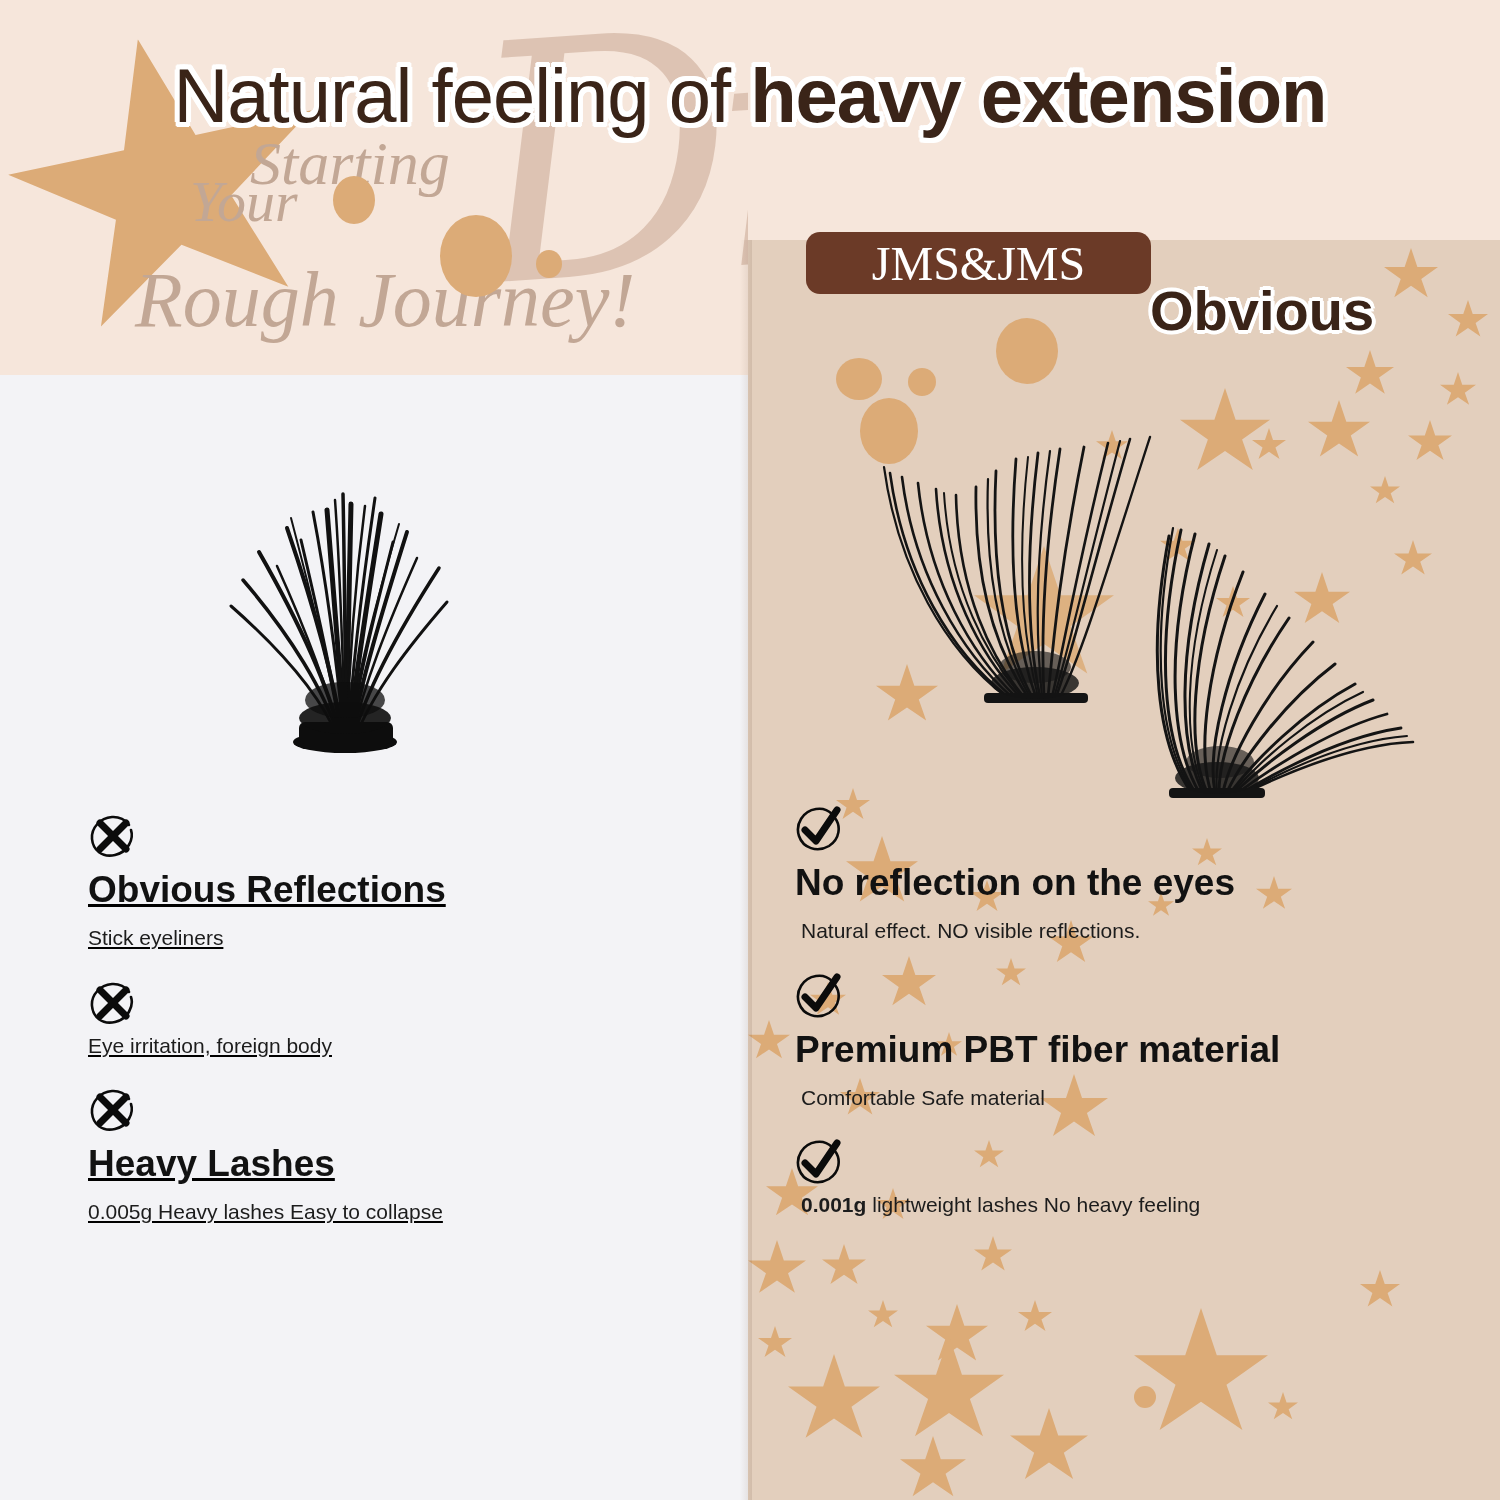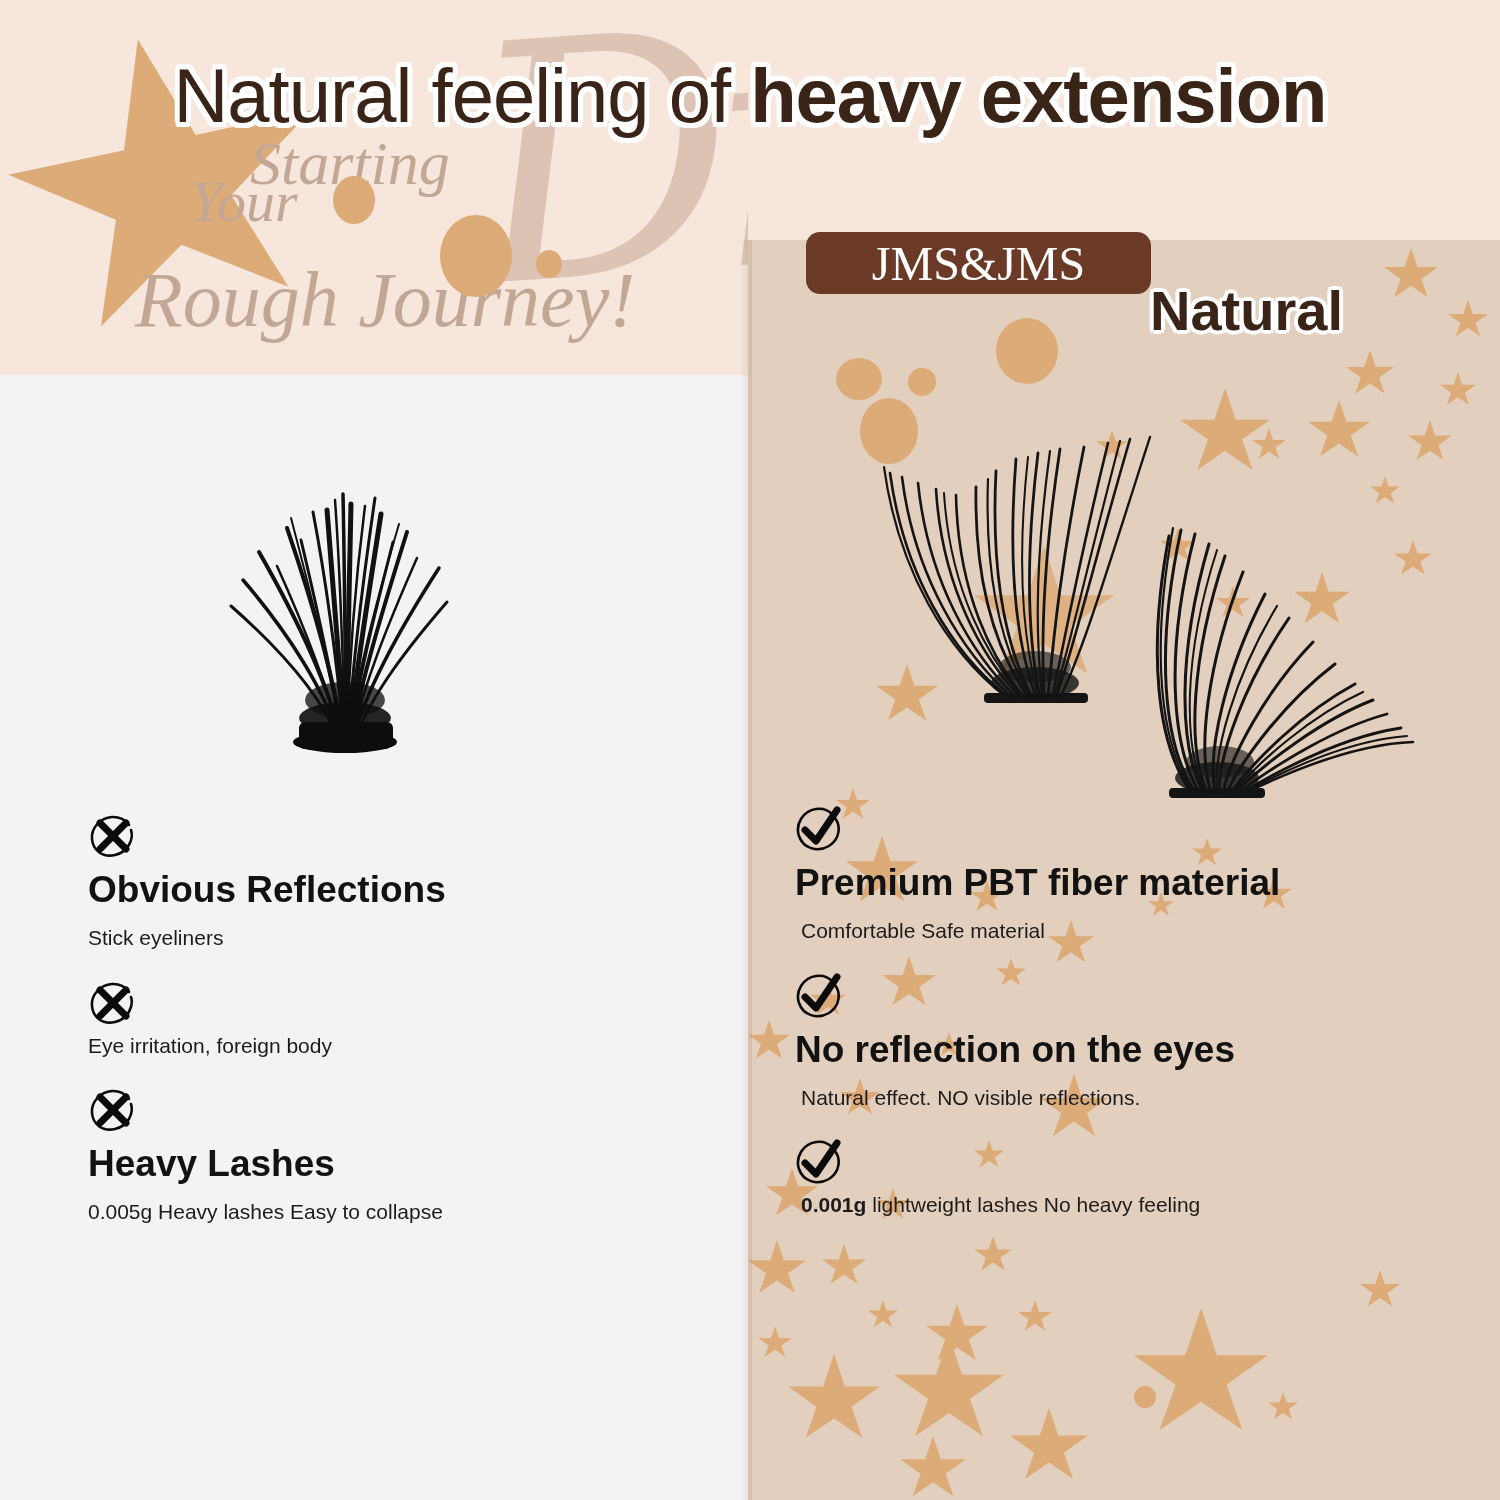--- a/index.html
+++ b/index.html
@@ -136,21 +136,21 @@
     font-size:37px;font-weight:700;color:#121212;line-height:1.28;
     margin:0 0 12px 0;white-space:nowrap;
   }
   .feature .f-sub{
     font-size:21px;font-weight:400;color:#1c1c1c;line-height:1.2;
     margin:0;white-space:nowrap;
   }
   .features.right .feature .f-sub{padding-left:6px;}
   .f-sub .sub-strong{font-weight:700;}
 
-  .features.left .feature{margin-bottom:28px;}
+  .features.left .feature{margin-bottom:28px;text-decoration:underline;}
   .features.right .feature{margin-bottom:28px;}
 </style>
 </head>
 <body>
 
 <div id="page">
 
   <div class="header-band">
 
     <div class="star" style="left:14px;top:36px;width:310px;height:300px;transform:rotate(-12deg);"></div>
@@ -237,21 +237,21 @@
     <div class="dot" style="left:386px;top:1146px;width:22px;height:22px;"></div>
 
     <div class="star" style="left:226px;top:306px;width:140px;height:140px;opacity:.85;"></div>
   </div>
 
   <div class="panel-right-shadow"></div>
 
   <div class="title"><span class="t-normal">Natural feeling of </span><span class="t-bold">heavy extension</span></div>
 
   <div class="badge-jms">JMS&amp;JMS</div>
-  <div class="label-premium">Natural</div>
+  <div class="label-premium">Obvious</div>
 
   <svg class="lash-left" viewBox="0 0 300 290" xmlns="http://www.w3.org/2000/svg">
     <g stroke="#111111" fill="none" stroke-linecap="round">
       <path d="M148 268 C140 215 120 140 92 58" stroke-width="4"></path>
       <path d="M150 268 C146 210 140 140 132 40" stroke-width="5"></path>
       <path d="M152 268 C152 205 154 130 156 34" stroke-width="5"></path>
       <path d="M154 268 C160 208 172 135 186 44" stroke-width="5"></path>
       <path d="M156 268 C166 212 186 145 212 62" stroke-width="4"></path>
       <path d="M146 268 C134 218 104 152 64 82" stroke-width="4"></path>
       <path d="M144 268 C130 222 96 166 48 110" stroke-width="3.5"></path>
@@ -371,36 +371,36 @@
 
   </div>
 
   <div class="features right">
 
     <div class="feature">
       <svg class="icon" viewBox="0 0 50 50" xmlns="http://www.w3.org/2000/svg">
         <path d="M40 13 C46 21 45 34 34 41 C22 48 8 43 4 31 C0 19 8 6 21 4 C27 3 33 5 37 9" stroke="#0b0b0b" stroke-width="2.6" fill="none" stroke-linecap="round"></path>
         <path d="M10 25 L21 36 L42 5" stroke="#0b0b0b" stroke-width="7" fill="none" stroke-linecap="round" stroke-linejoin="round"></path>
       </svg>
+      <p class="f-title">No reflection on the eyes</p>
+      <p class="f-sub">Natural effect.  NO visible reflections.</p>
+    </div>
+
+    <div class="feature">
+      <svg class="icon" viewBox="0 0 50 50" xmlns="http://www.w3.org/2000/svg">
+        <path d="M40 13 C46 21 45 34 34 41 C22 48 8 43 4 31 C0 19 8 6 21 4 C27 3 33 5 37 9" stroke="#0b0b0b" stroke-width="2.6" fill="none" stroke-linecap="round"></path>
+        <path d="M10 25 L21 36 L42 5" stroke="#0b0b0b" stroke-width="7" fill="none" stroke-linecap="round" stroke-linejoin="round"></path>
+      </svg>
       <p class="f-title">Premium PBT fiber material</p>
       <p class="f-sub">Comfortable   Safe material</p>
     </div>
 
     <div class="feature">
       <svg class="icon" viewBox="0 0 50 50" xmlns="http://www.w3.org/2000/svg">
         <path d="M40 13 C46 21 45 34 34 41 C22 48 8 43 4 31 C0 19 8 6 21 4 C27 3 33 5 37 9" stroke="#0b0b0b" stroke-width="2.6" fill="none" stroke-linecap="round"></path>
         <path d="M10 25 L21 36 L42 5" stroke="#0b0b0b" stroke-width="7" fill="none" stroke-linecap="round" stroke-linejoin="round"></path>
       </svg>
-      <p class="f-title">No reflection on the eyes</p>
-      <p class="f-sub">Natural effect.  NO visible reflections.</p>
-    </div>
-
-    <div class="feature">
-      <svg class="icon" viewBox="0 0 50 50" xmlns="http://www.w3.org/2000/svg">
-        <path d="M40 13 C46 21 45 34 34 41 C22 48 8 43 4 31 C0 19 8 6 21 4 C27 3 33 5 37 9" stroke="#0b0b0b" stroke-width="2.6" fill="none" stroke-linecap="round"></path>
-        <path d="M10 25 L21 36 L42 5" stroke="#0b0b0b" stroke-width="7" fill="none" stroke-linecap="round" stroke-linejoin="round"></path>
-      </svg>
       <p class="f-sub"><span class="sub-strong">0.001g</span><span> lightweight lashes No heavy feeling</span></p>
     </div>
 
   </div>
 
 </div>
 
 </body></html>

